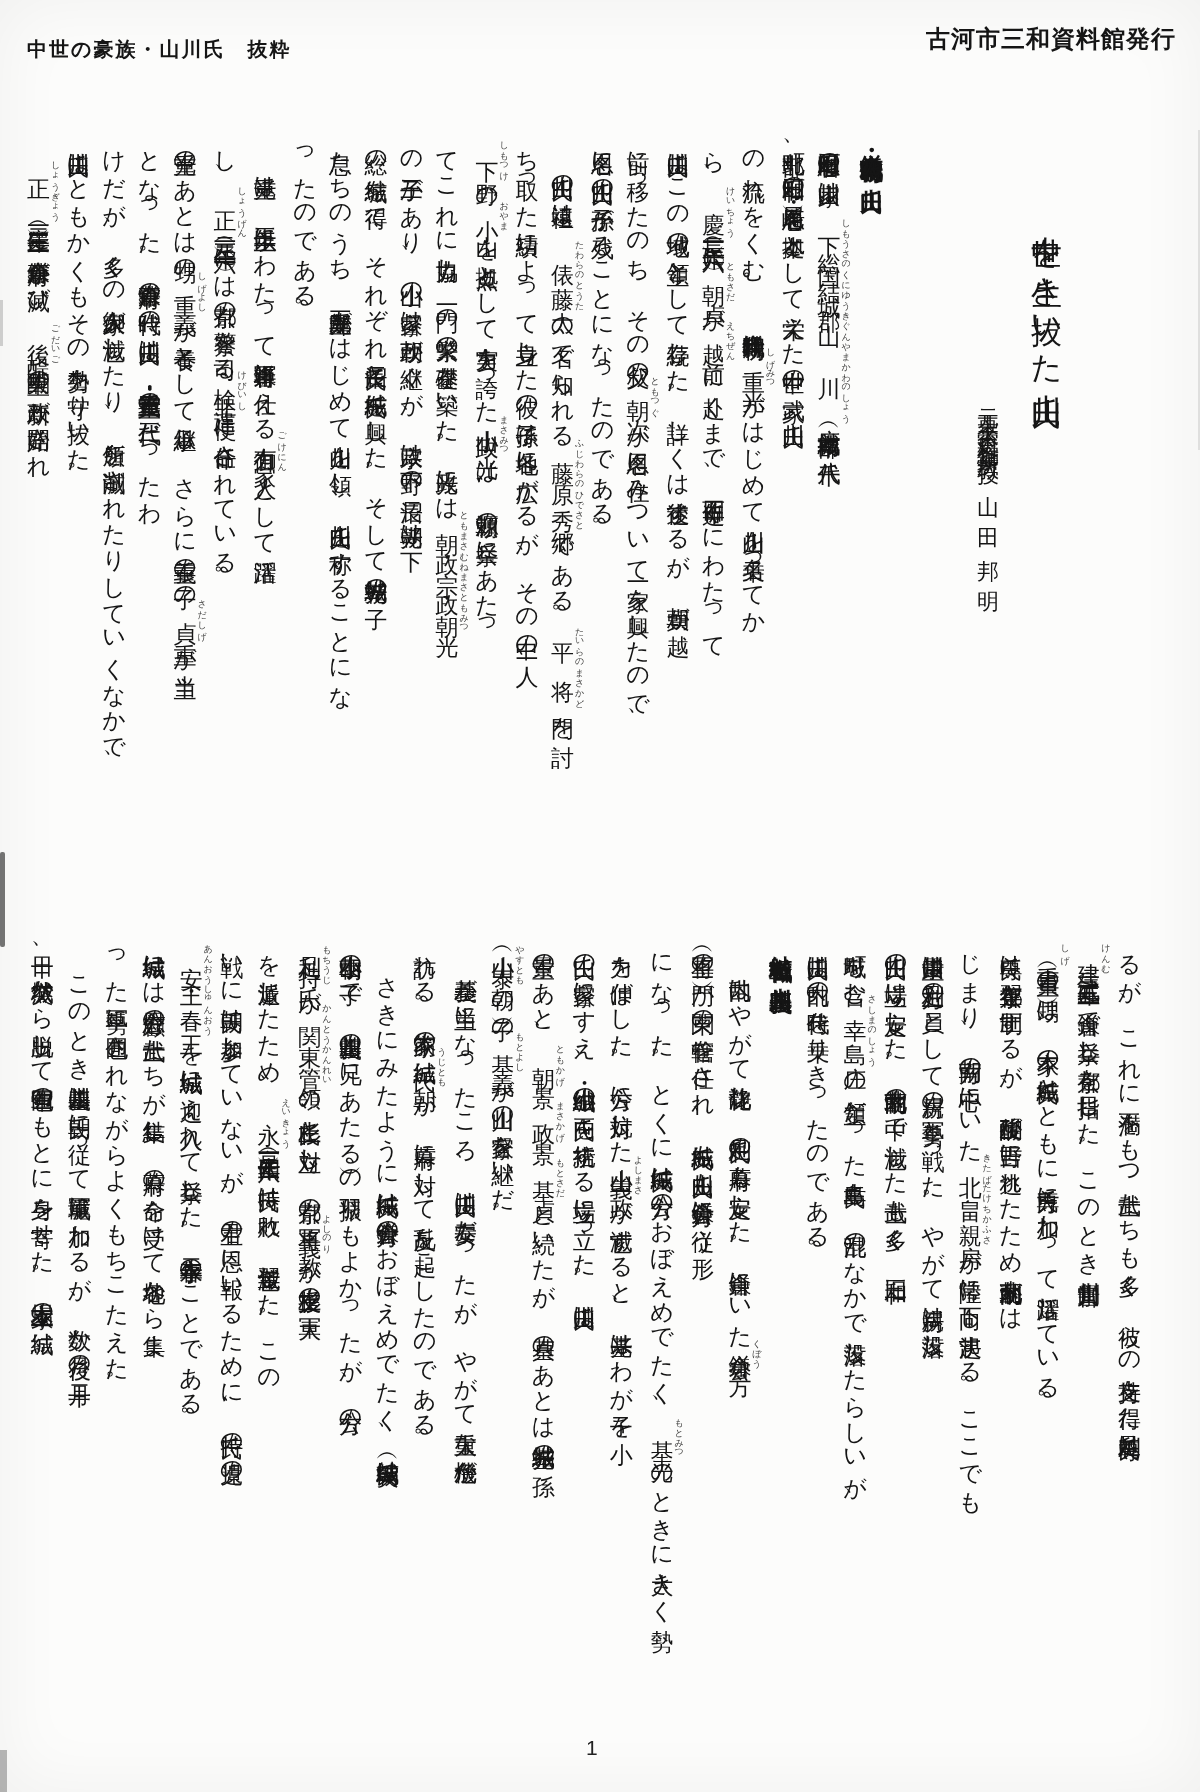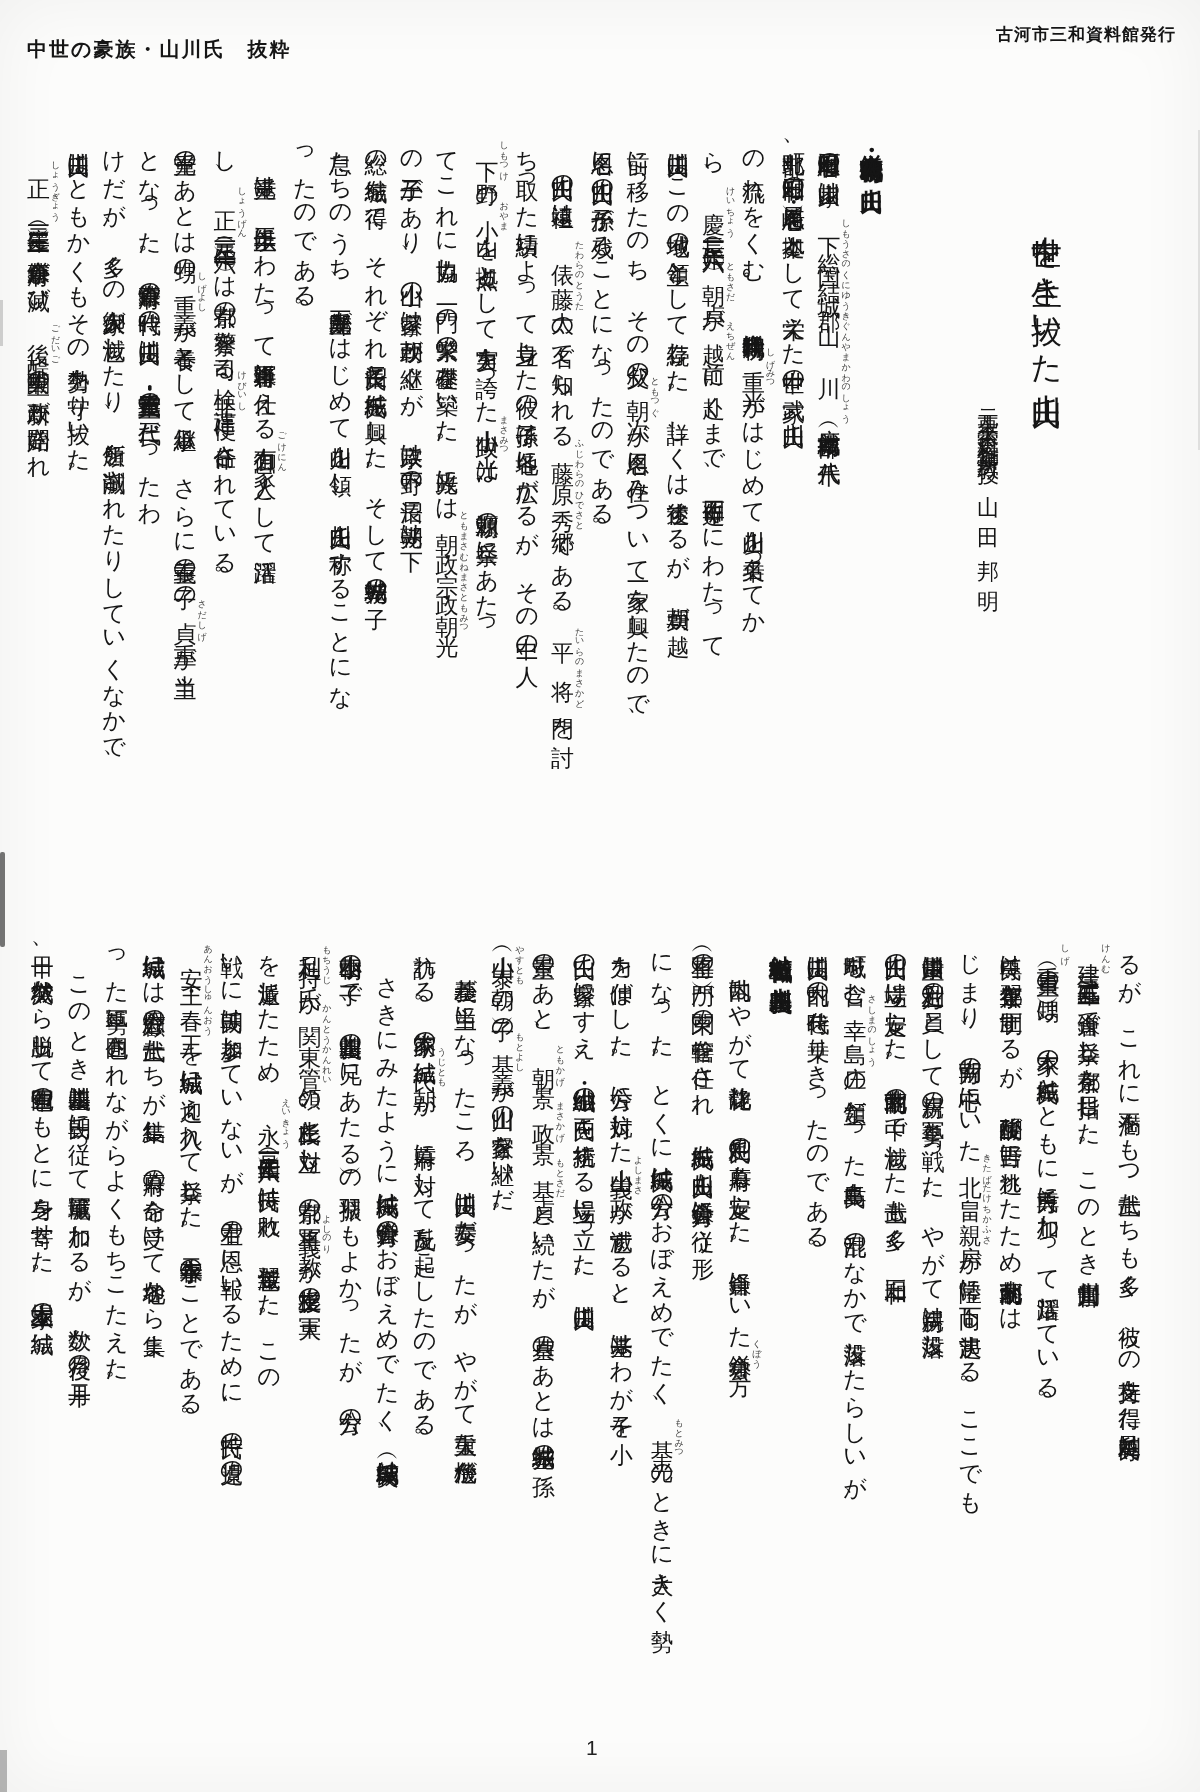--- a/index.html
+++ b/index.html
@@ -10,21 +10,21 @@
   }
   .page-shade{position:absolute;inset:0;box-shadow:inset 0 0 70px rgba(0,0,0,0.05);pointer-events:none;}
   .header-left{
     position:absolute;left:27px;top:20px;
     font-family:"Liberation Sans",sans-serif;font-weight:bold;
     font-size:20px;letter-spacing:2px;margin-top:16px;
   }
   .header-right{
     position:absolute;right:24px;top:23px;
     font-family:"Liberation Sans",sans-serif;font-weight:600;
-    font-size:17px;letter-spacing:1px;
+    font-size:24px;letter-spacing:1px;
   }
   .band{position:absolute;writing-mode:vertical-rl;}
   .band-upper{top:135px;right:135px;height:800px;}
   .band-lower{top:938px;right:52px;height:770px;}
   .tcol{line-height:35.5px;white-space:nowrap;font-size:23px;letter-spacing:0.5px;}
   .band-lower .tcol{line-height:37.2px;}
   .title-col{
     font-size:31px;line-height:38px;letter-spacing:2px;
     padding-top:77px;margin-left:26px;font-weight:500;white-space:nowrap;
   }

